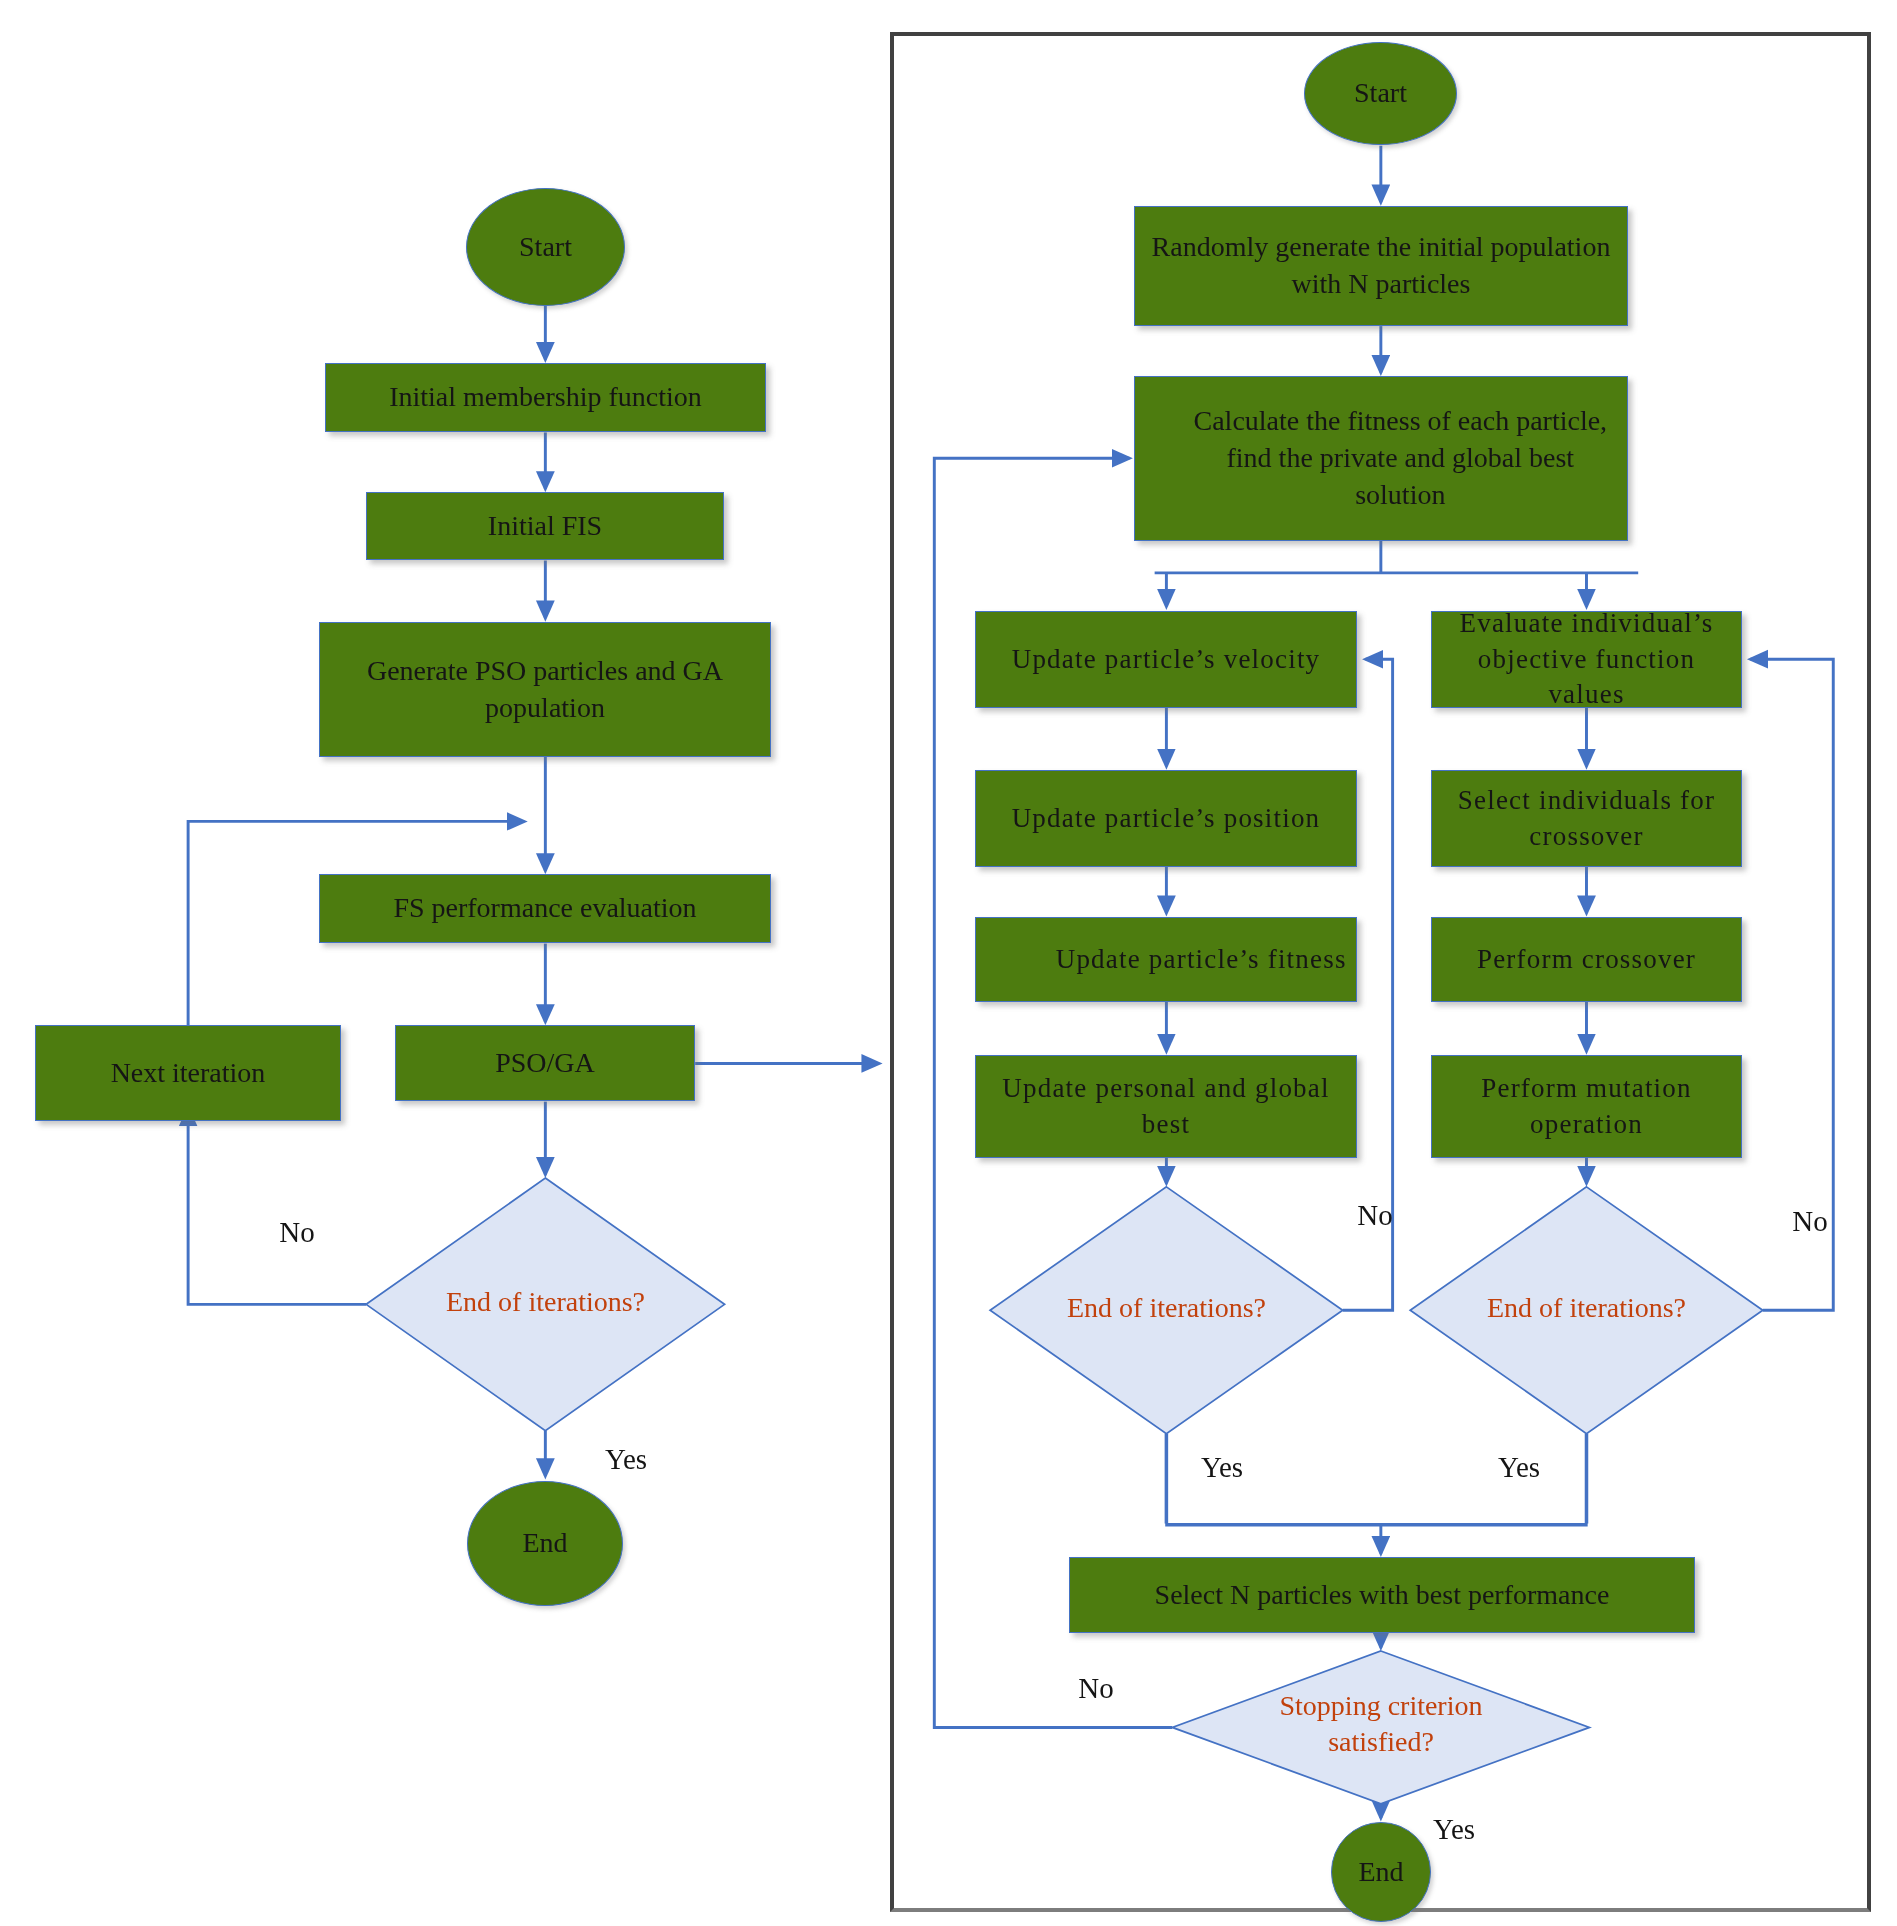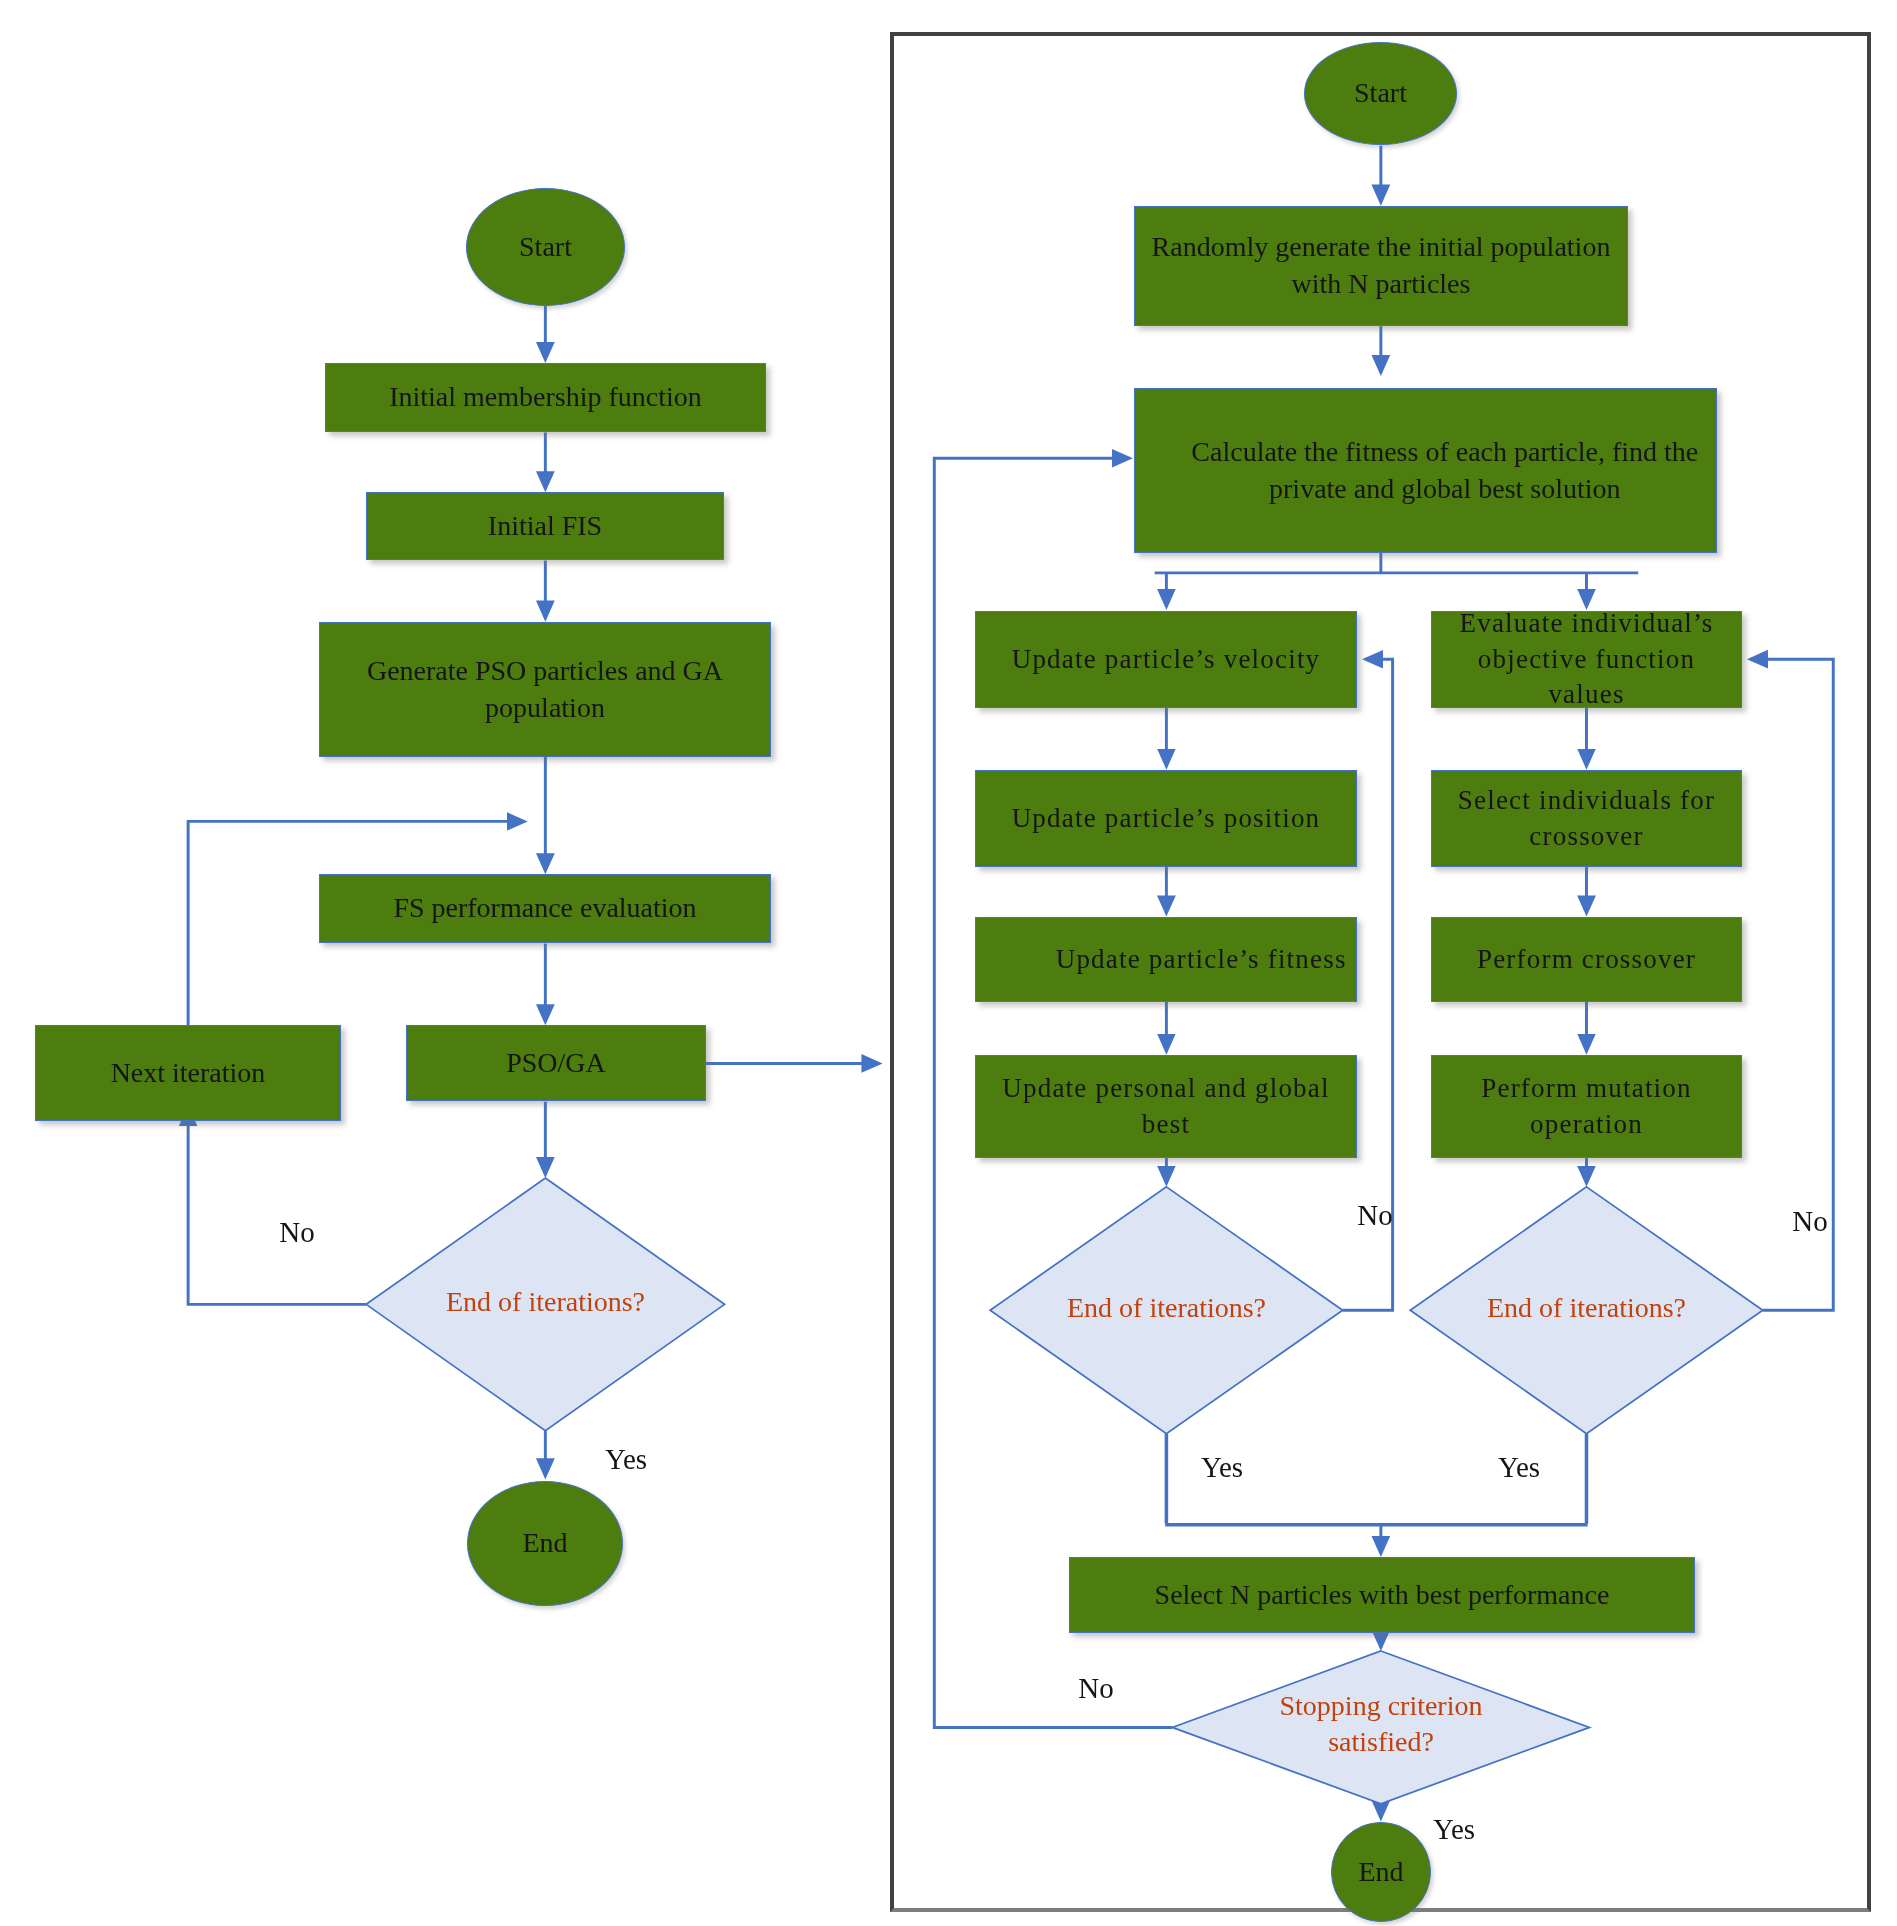--- a/index.html
+++ b/index.html
@@ -107,21 +107,21 @@
   </div>
 
   <div class="node" style="left:319px;top:622px;width:452px;height:135px;">
     <span>Generate PSO particles and GA population</span>
   </div>
 
   <div class="node" style="left:319px;top:874px;width:452px;height:69px;">
     <span>FS performance evaluation</span>
   </div>
 
-  <div class="node" style="left:406px;top:1025px;width:300px;height:76px;">
+  <div class="node" style="left:395px;top:1025px;width:300px;height:76px;">
     <span>PSO/GA</span>
   </div>
 
   <div class="node" style="left:35px;top:1025px;width:306px;height:96px;">
     <span>Next iteration</span>
   </div>
 
   <div class="dlabel" style="left:387px;top:1284px;width:317px;">End of iterations?</div>
 
   <div class="lbl" style="left:247px;top:1216px;width:100px;">No</div>
@@ -132,21 +132,21 @@
   </div>
 
   <div class="node ellipse" style="left:1304px;top:42px;width:153px;height:103px;">
     <span>Start</span>
   </div>
 
   <div class="node" style="left:1134px;top:206px;width:494px;height:120px;">
     <span>Randomly generate the initial population with N particles</span>
   </div>
 
-  <div class="node" style="left:1134px;top:388px;width:583px;height:165px;padding-left:48px;">
+  <div class="node" style="left:1134px;top:376px;width:494px;height:165px;padding-left:48px;">
     <span>Calculate the fitness of each particle, find the private and global best solution</span>
   </div>
 
   <div class="node spread" style="left:975px;top:611px;width:382px;height:97px;">
     <span>Update particle’s velocity</span>
   </div>
   <div class="node spread" style="left:975px;top:770px;width:382px;height:97px;">
     <span>Update particle’s position</span>
   </div>
   <div class="node spread" style="left:975px;top:917px;width:382px;height:85px;justify-content:flex-end;">

